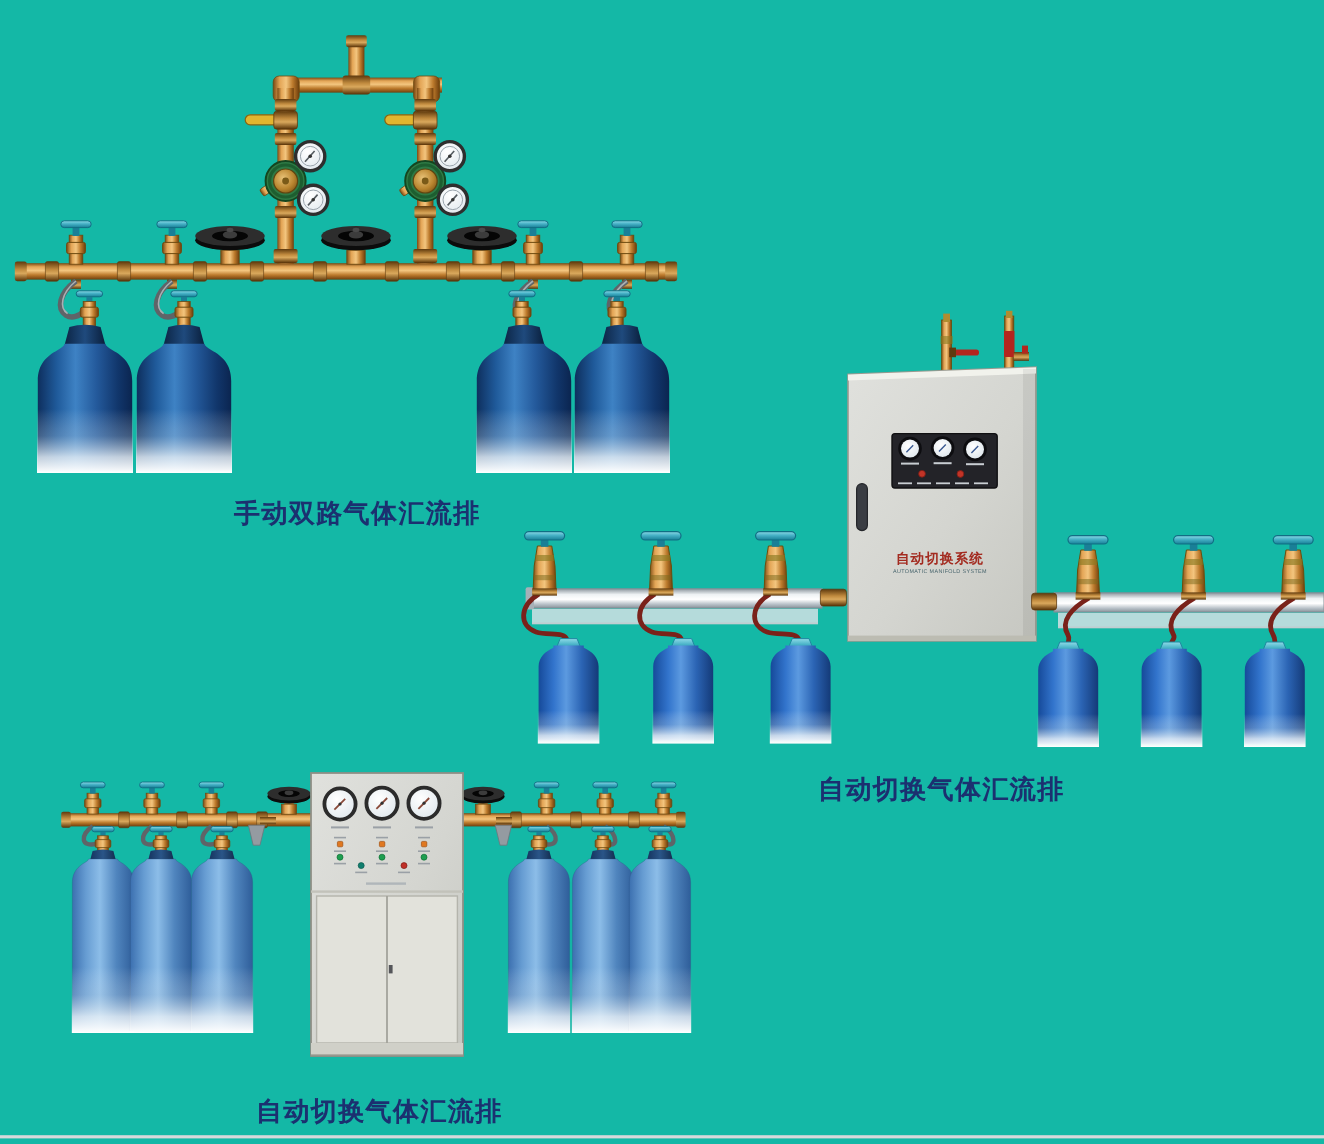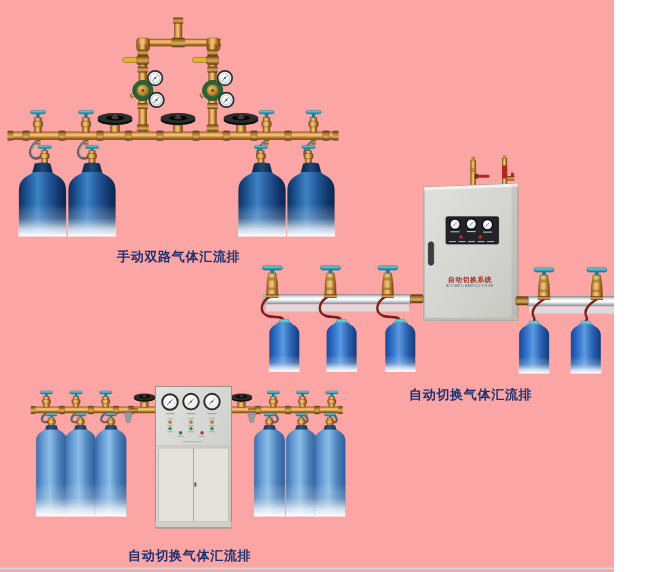--- a/index.html
+++ b/index.html
@@ -1,16 +1,16 @@
 <!DOCTYPE html>
 <html><head>
 <meta charset="utf-8">
 <style>
   html,body{margin:0;padding:0;background:#ffffff;}
-  #page{position:relative;width:614px;height:572px;background:#fca5a5;overflow:hidden;
+  #page{position:relative;width:662px;height:572px;background:#14b8a6;overflow:hidden;
         font-family:"Liberation Sans",sans-serif;text-align:right;}
   #scene{position:absolute;left:0;top:0;}
   .caption{position:absolute;font-weight:bold;color:#1b3070;white-space:nowrap;
            font-size:13px;letter-spacing:0.7px;}
 </style>
 </head>
 <body>
 
 <div id="page">
 <svg id="scene" width="662" height="572" viewBox="0 0 662 572">

